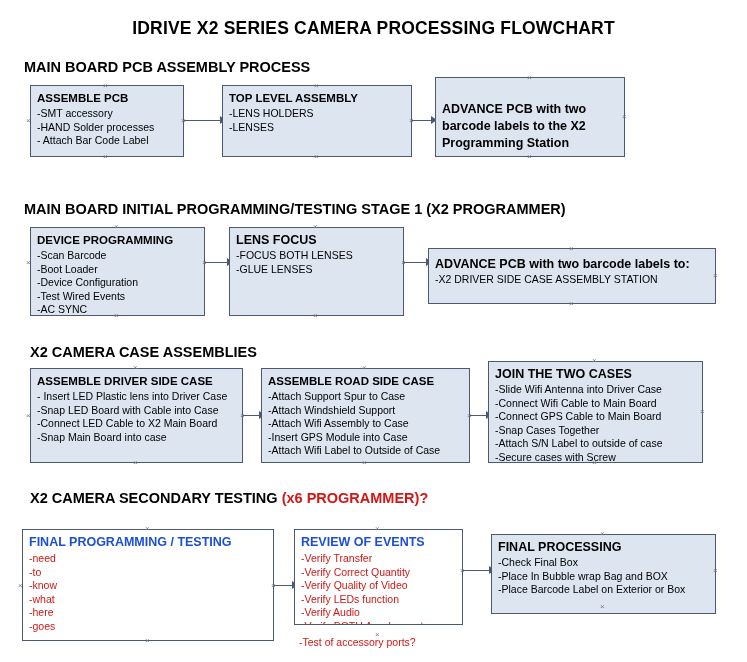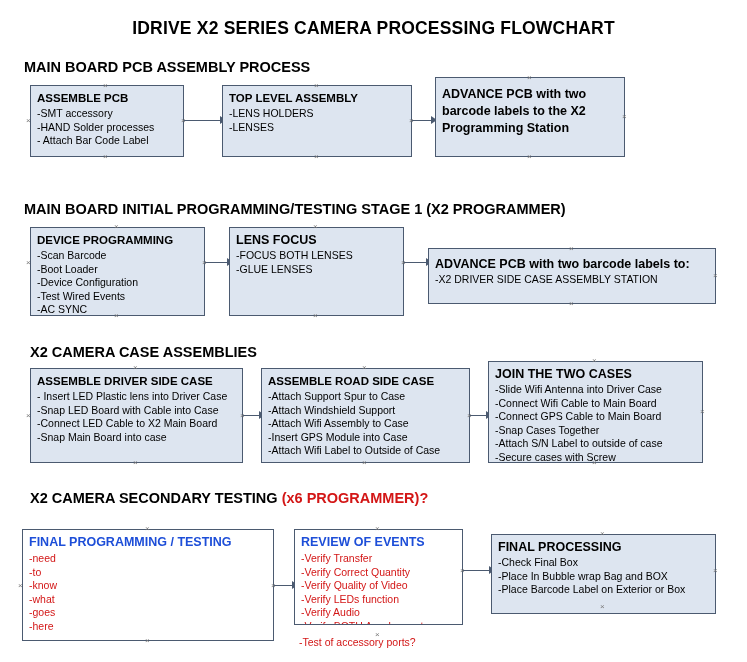--- a/index.html
+++ b/index.html
@@ -120,21 +120,21 @@
     <div class="box-line">-HAND Solder processes</div>
     <div class="box-line">- Attach Bar Code Label</div>
   </div>
 
   <div class="box" style="left:222px; top:85px; width:190px; height:72px;">
     <div class="box-title">TOP LEVEL ASSEMBLY</div>
     <div class="box-line">-LENS HOLDERS</div>
     <div class="box-line">-LENSES</div>
   </div>
 
-  <div class="box" style="left:435px; top:77px; width:190px; height:80px; padding-top:8px;">
+  <div class="box" style="left:435px; top:77px; width:190px; height:80px; padding-top:23px;">
     <div class="box-title wrap big" style="line-height:17px;">ADVANCE PCB with two barcode labels to the X2 Programming Station</div>
   </div>
 
   <div class="xmark" style="left:103px; top:82px;">×</div>
   <div class="xmark" style="left:103px; top:153px;">×</div>
   <div class="xmark" style="left:26px; top:117px;">×</div>
   <div class="xmark" style="left:181px; top:117px;">×</div>
   <div class="xmark" style="left:314px; top:82px;">×</div>
   <div class="xmark" style="left:314px; top:153px;">×</div>
   <div class="xmark" style="left:409px; top:117px;">×</div>
@@ -231,22 +231,22 @@
   <div class="arrowhead" style="left:292px; top:581px;"></div>
   <div class="conn" style="left:463px; top:570px; width:28px;"></div>
   <div class="arrowhead" style="left:489px; top:566px;"></div>
 
   <div class="box white" style="left:22px; top:529px; width:252px; height:112px;">
     <div class="box-title red big" style="margin-bottom:3px;">FINAL PROGRAMMING / TESTING</div>
     <div class="box-line red">-need</div>
     <div class="box-line red">-to</div>
     <div class="box-line red">-know</div>
     <div class="box-line red">-what</div>
+    <div class="box-line red">-here</div>
     <div class="box-line red">-goes</div>
-    <div class="box-line red">-here</div>
   </div>
 
   <div class="box white" style="left:294px; top:529px; width:169px; height:96px;">
     <div class="box-title red big" style="margin-bottom:3px;">REVIEW OF EVENTS</div>
     <div class="box-line red">-Verify Transfer</div>
     <div class="box-line red">-Verify Correct Quantity</div>
     <div class="box-line red">-Verify Quality of Video</div>
     <div class="box-line red">-Verify LEDs function</div>
     <div class="box-line red">-Verify Audio</div>
     <div class="box-line red">-Verify BOTH Accelerometers</div>

